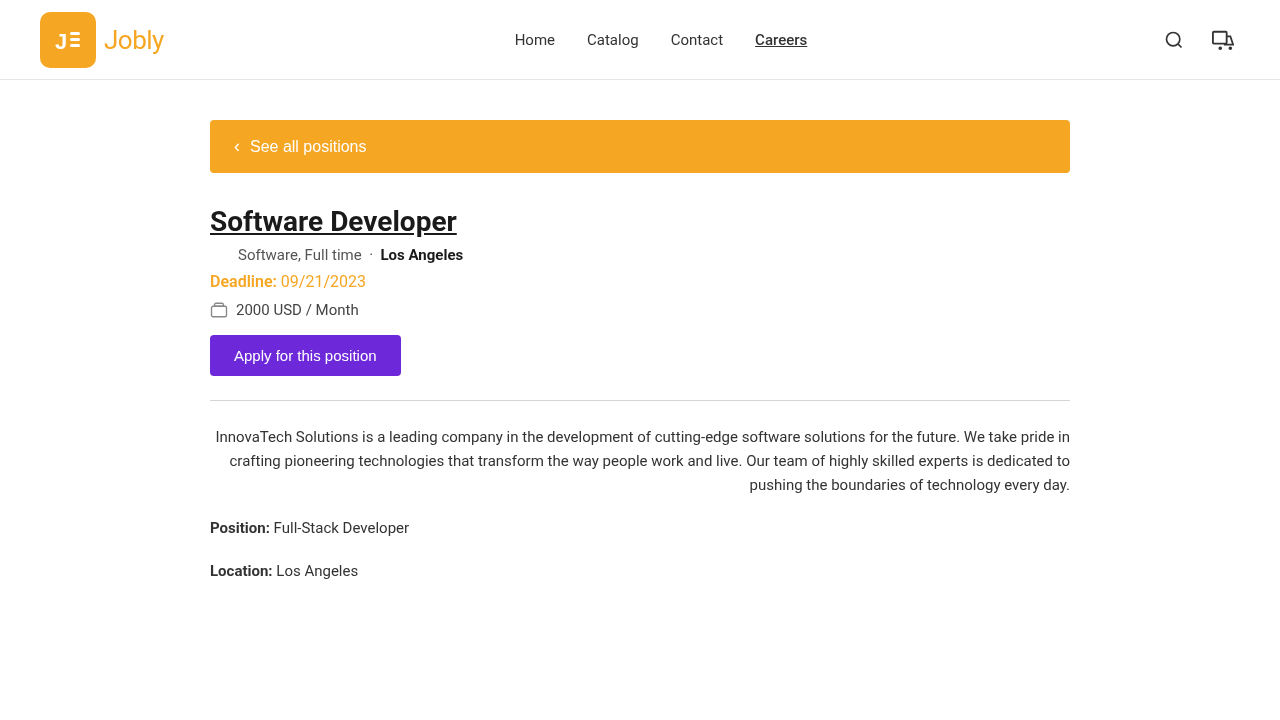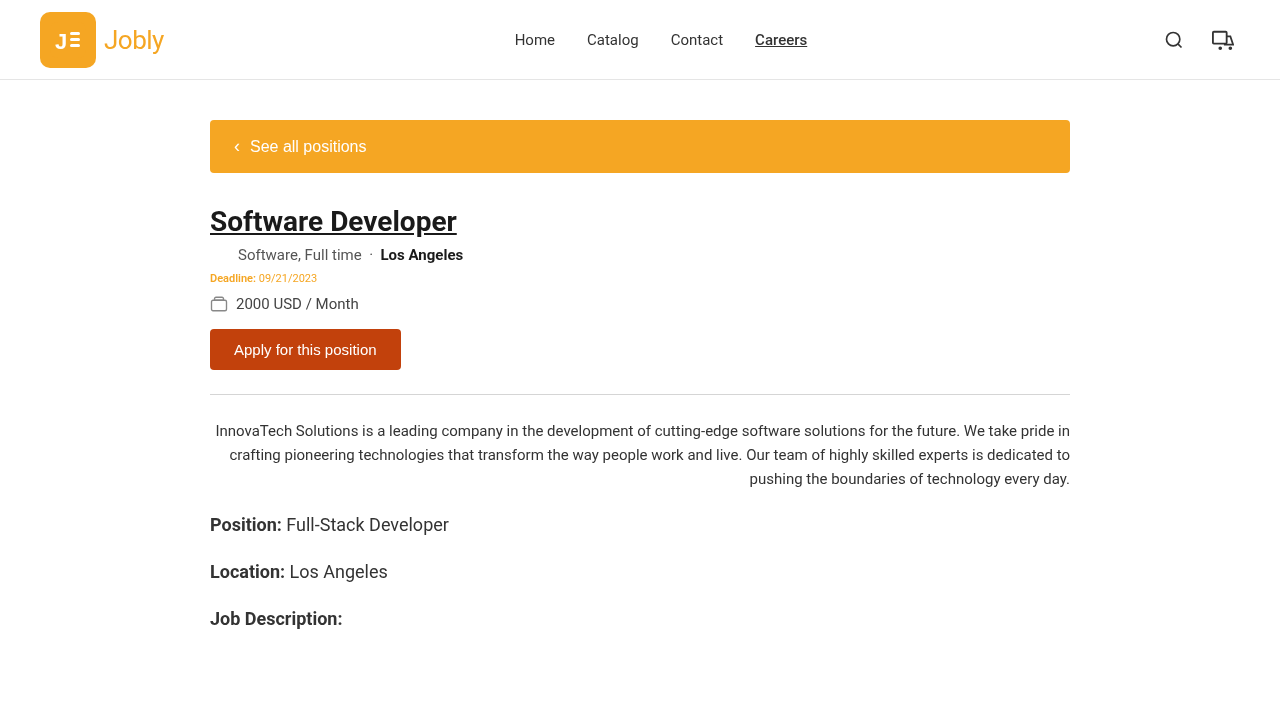--- a/index.html
+++ b/index.html
@@ -130,21 +130,21 @@
       margin-bottom: 8px;
       margin-left: 28px;
     }
 
     .job-meta .location {
       font-weight: 700;
       color: #1a1a1a;
     }
 
     .deadline {
-      font-size: 11px;
+      font-size: 16px;
       margin-bottom: 10px;
     }
 
     .deadline .label {
       color: #f5a623;
       font-weight: 600;
     }
 
     .deadline .date {
       color: #f5a623;
@@ -158,21 +158,21 @@
       font-size: 15px;
     }
 
     .salary-icon {
       display: inline-flex;
       align-items: center;
       color: #888;
     }
 
     .apply-btn {
-      background: #c2410c;
+      background: #6d28d9;
       color: white;
       border: none;
       padding: 12px 24px;
       font-size: 15px;
       font-weight: 500;
       cursor: pointer;
       border-radius: 4px;
       margin-bottom: 24px;
     }
 
@@ -190,21 +190,21 @@
 
     .company-desc {
       font-size: 15px;
       line-height: 1.6;
       color: #333;
       margin-bottom: 4px;
       text-align: right;
     }
 
     .detail-line {
-      font-size: 18px;
+      font-size: 15px;
       color: #333;
       margin-bottom: 12px;
       line-height: 1.5;
       margin-top: 20px;
     }
 
     .detail-line .bold {
       font-weight: 700;
     }
   </style>
@@ -291,17 +291,14 @@
   <p class="detail-line">
     <span class="bold">Position:</span>
     <span>Full-Stack Developer</span>
   </p>
 
   <p class="detail-line">
     <span class="bold">Location:</span>
     <span>Los Angeles</span>
   </p>
 
-  <p class="detail-line">
-    <span class="bold">Job Description:</span>
-  </p>
 
 </main>
 
 </body></html>

